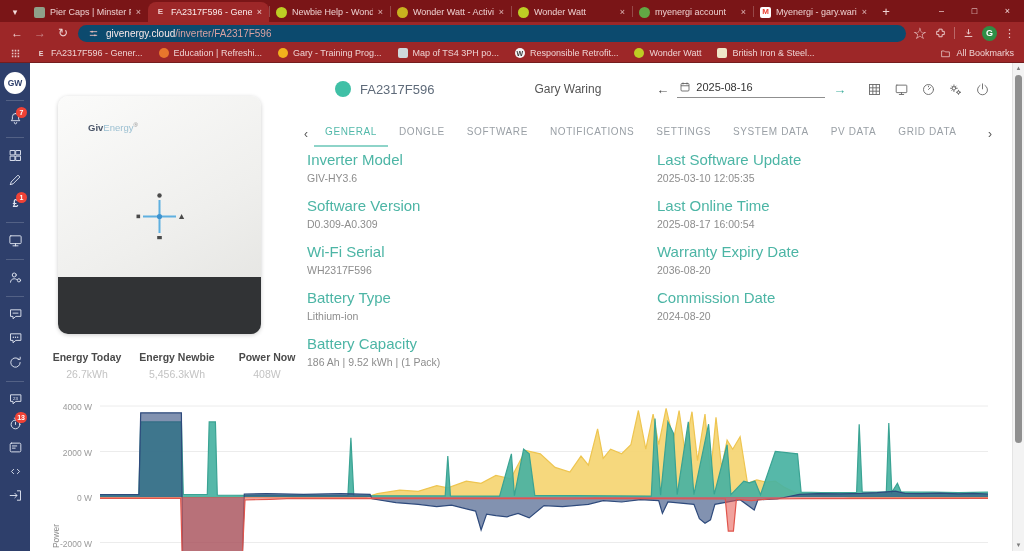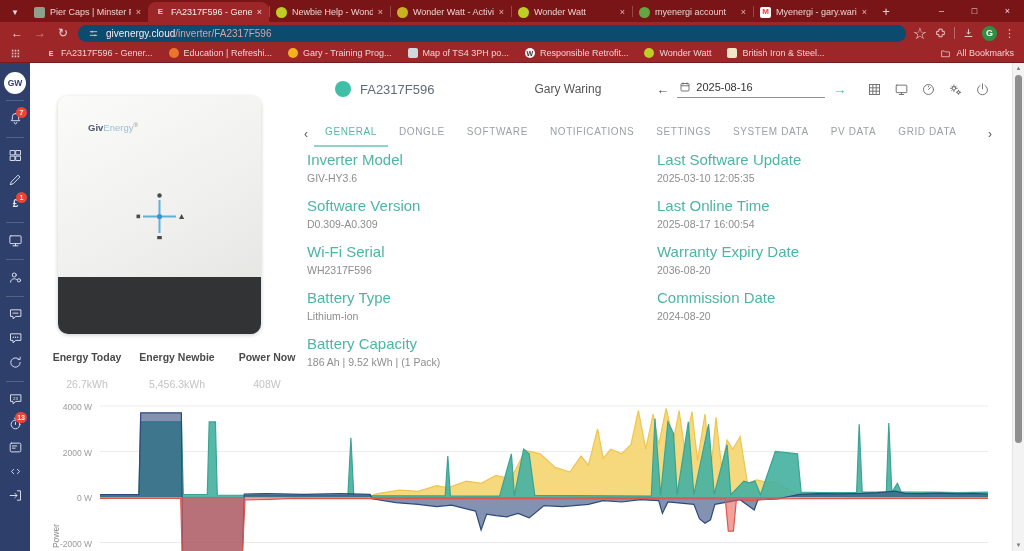--- a/index.html
+++ b/index.html
@@ -26,21 +26,21 @@
   .omnibox { flex:1; height:17px; background:#0c4a6e; border-radius:9px; display:flex; align-items:center; gap:7px; padding:0 10px; font-size:10px; }
   .omnibox svg { width:11px; height:11px; stroke:#e6bcbc; fill:none; stroke-width:2; flex:none; }
   .url { white-space:nowrap; overflow:hidden; }
   .url .domain { color:#fbeaea; }
   .url .path { color:#d9a3a3; }
   .tbicon svg { width:13px; height:13px; stroke:#f0d4d4; fill:none; stroke-width:1.7; display:block; }
   .tbsep { width:1px; height:12px; background:rgba(255,255,255,.3); }
   .avatar { width:15px; height:15px; border-radius:50%; background:#2f8f46; color:#fff; font-size:9px; font-weight:bold; display:flex; align-items:center; justify-content:center; }
   .menu3 { font-size:11px; letter-spacing:0; }
 
-  .bookmarksbar { height:19px; background:#9d2728; display:flex; align-items:center; gap:25px; padding:0 10px; font-size:9px; color:#eed3d3; border-bottom:1px solid rgba(0,0,0,.25); flex:none; }
+  .bookmarksbar { height:19px; background:#9d2728; display:flex; align-items:center; gap:15px; padding:0 10px; font-size:9px; color:#eed3d3; border-bottom:1px solid rgba(0,0,0,.25); flex:none; }
   .appsicon svg { width:11px; height:11px; fill:#e8c6c6; display:block; }
   #bookmarks { display:flex; gap:16px; align-items:center; }
   .bm { display:flex; align-items:center; gap:5px; white-space:nowrap; }
   .bmi { width:10px; height:10px; border-radius:50%; flex:none; font-size:7px; font-weight:bold; display:flex; align-items:center; justify-content:center; line-height:1; }
   .allbm { margin-left:auto; display:flex; gap:5px; align-items:center; }
   .allbm svg { width:11px; height:11px; stroke:#eed3d3; fill:none; stroke-width:1.6; }
 
   
   .app { flex:1; display:flex; background:#eab308; position:relative; min-height:0; }
   .side { width:30px; background:#2e3f6b; display:flex; flex-direction:column; align-items:center; padding-top:9px; flex:none; }
@@ -75,21 +75,21 @@
   .devlogo { position:absolute; left:30px; top:26px; font-size:9.5px; }
   .devlogo .g1 { color:#4a5568; font-weight:bold; }
   .devlogo .g2 { color:#9cc0d2; }
   .devlogo .reg { font-size:6px; vertical-align:super; color:#8a8a8a; }
   .cross { position:absolute; left:74px; top:93px; }
   .devbase { position:absolute; left:0; right:0; bottom:0; height:57px; background:#313335; border-radius:0 0 10px 10px; }
 
   .stats { position:absolute; left:14px; top:288px; display:flex; gap:4px; text-align:center; }
   .stat { width:86px; flex:none; }
   .stat .sl { font-size:10.5px; font-weight:bold; color:#4a4a4a; }
-  .stat .sv { font-size:10.5px; color:#c3c3c3; margin-top:15px; }
+  .stat .sv { font-size:10.5px; color:#c3c3c3; margin-top:5px; }
 
   .info { position:absolute; left:277px; top:88px; display:grid; grid-template-columns:350px 350px; }
   .fld { margin-bottom:13px; }
   .fl { font-size:15px; color:#4cb5a5; }
   .fv { font-size:10.5px; color:#8d8d8d; margin-top:4px; }
 
   .chart { position:absolute; left:20px; top:330px; width:938px; height:165px; }
   .plot { position:absolute; left:50px; top:5px; width:888px; height:156px; }
   .plot svg { display:block; }
   .yt { position:absolute; width:42px; text-align:right; font-size:8.5px; color:#9a9a9a; left:0; }

